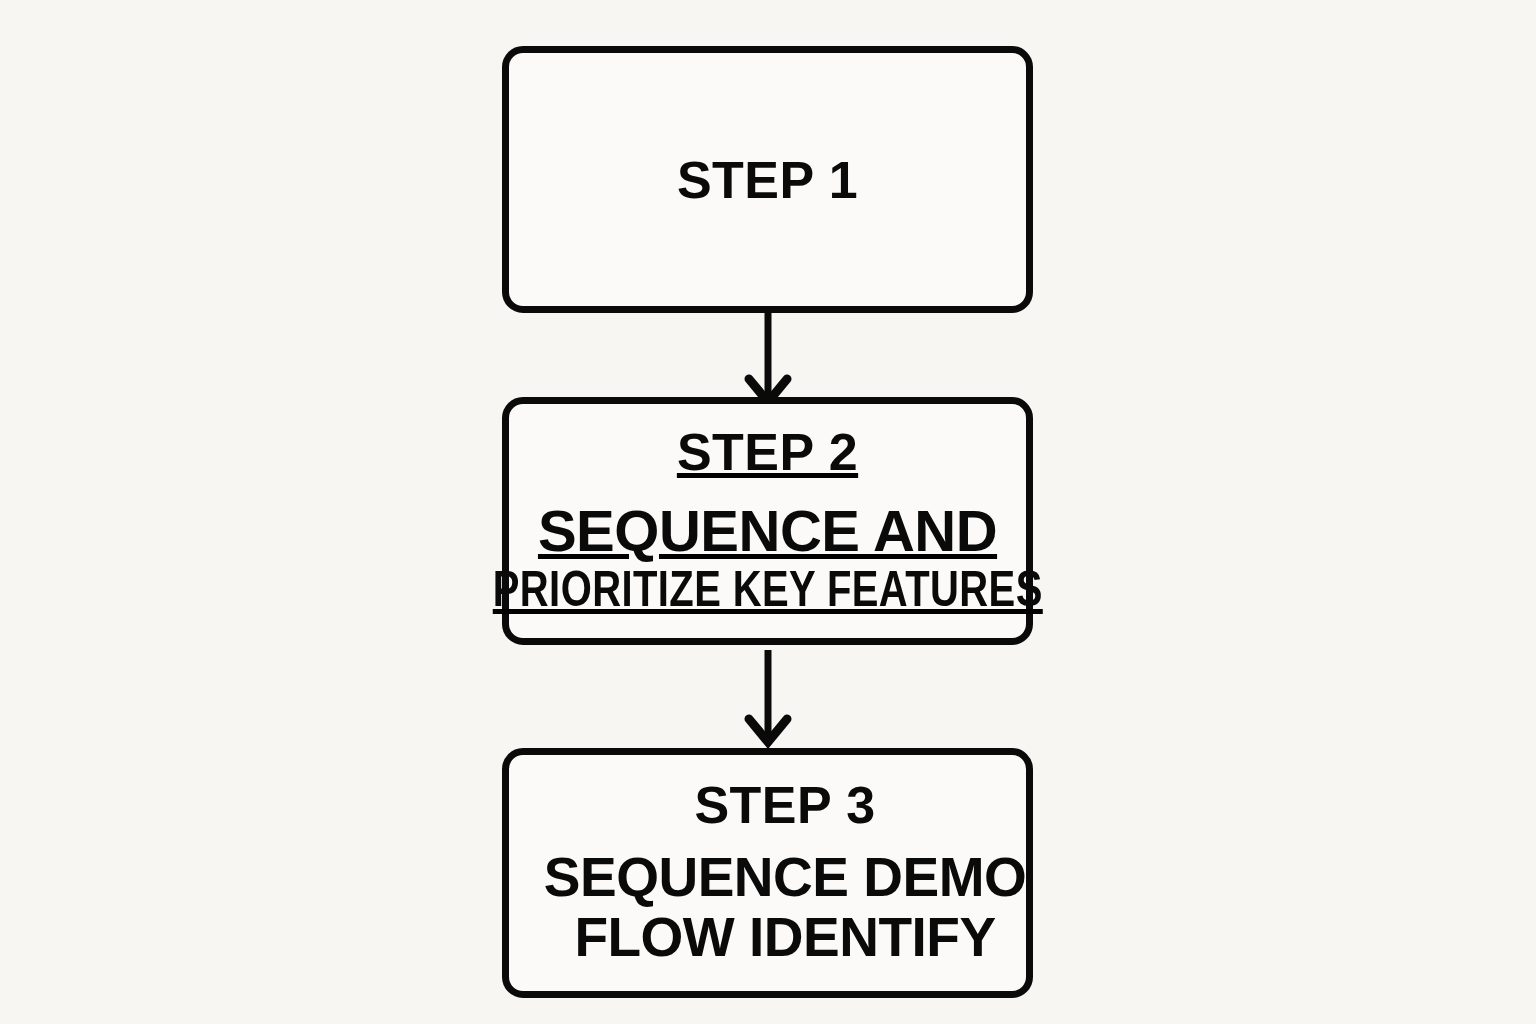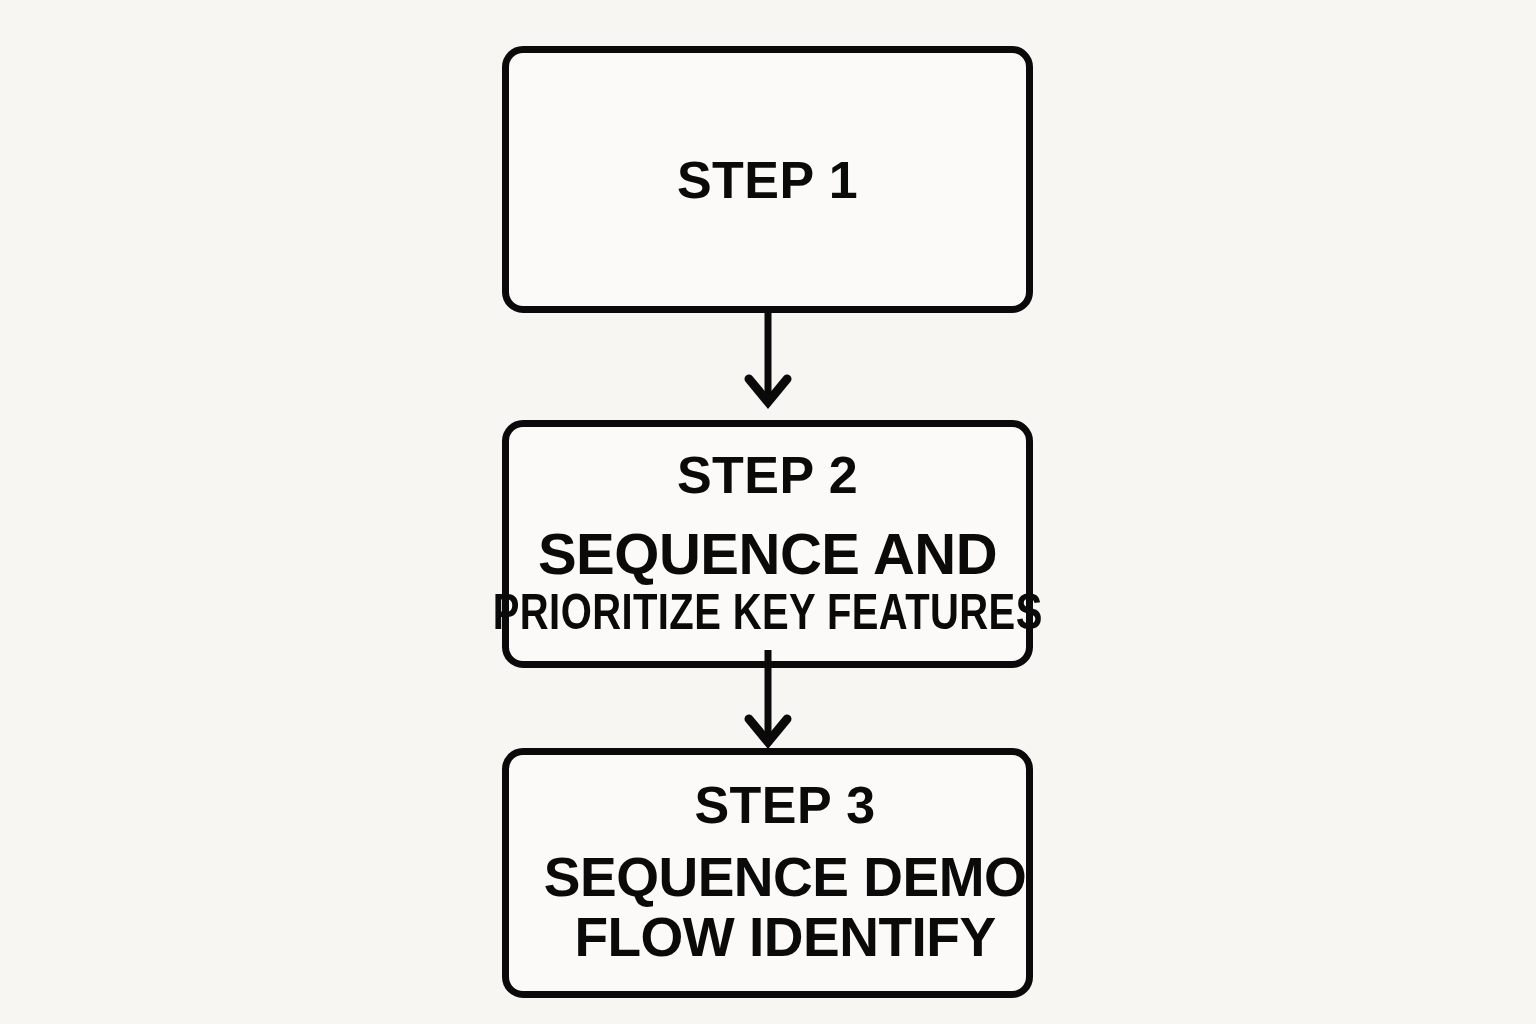--- a/index.html
+++ b/index.html
@@ -29,21 +29,21 @@
     background: #FBFAF8;
     border: 7px solid #0A0A0A;
     border-radius: 21px;
     display: flex;
     flex-direction: column;
     align-items: center;
     justify-content: center;
   }
 
   #box-1 { top: 46px;  height: 267px; }
-  #box-2 { top: 420px; height: 248px; }
+  #box-2 { top: 397px; height: 248px; text-decoration: underline; }
   #box-3 { top: 748px; height: 250px; padding-left: 35px; }
 
   
   .step-label {
     font-size: 52px;
     font-weight: 700;
     letter-spacing: 0.5px;
     color: #0A0A0A;
     line-height: 1;
     text-align: center;

